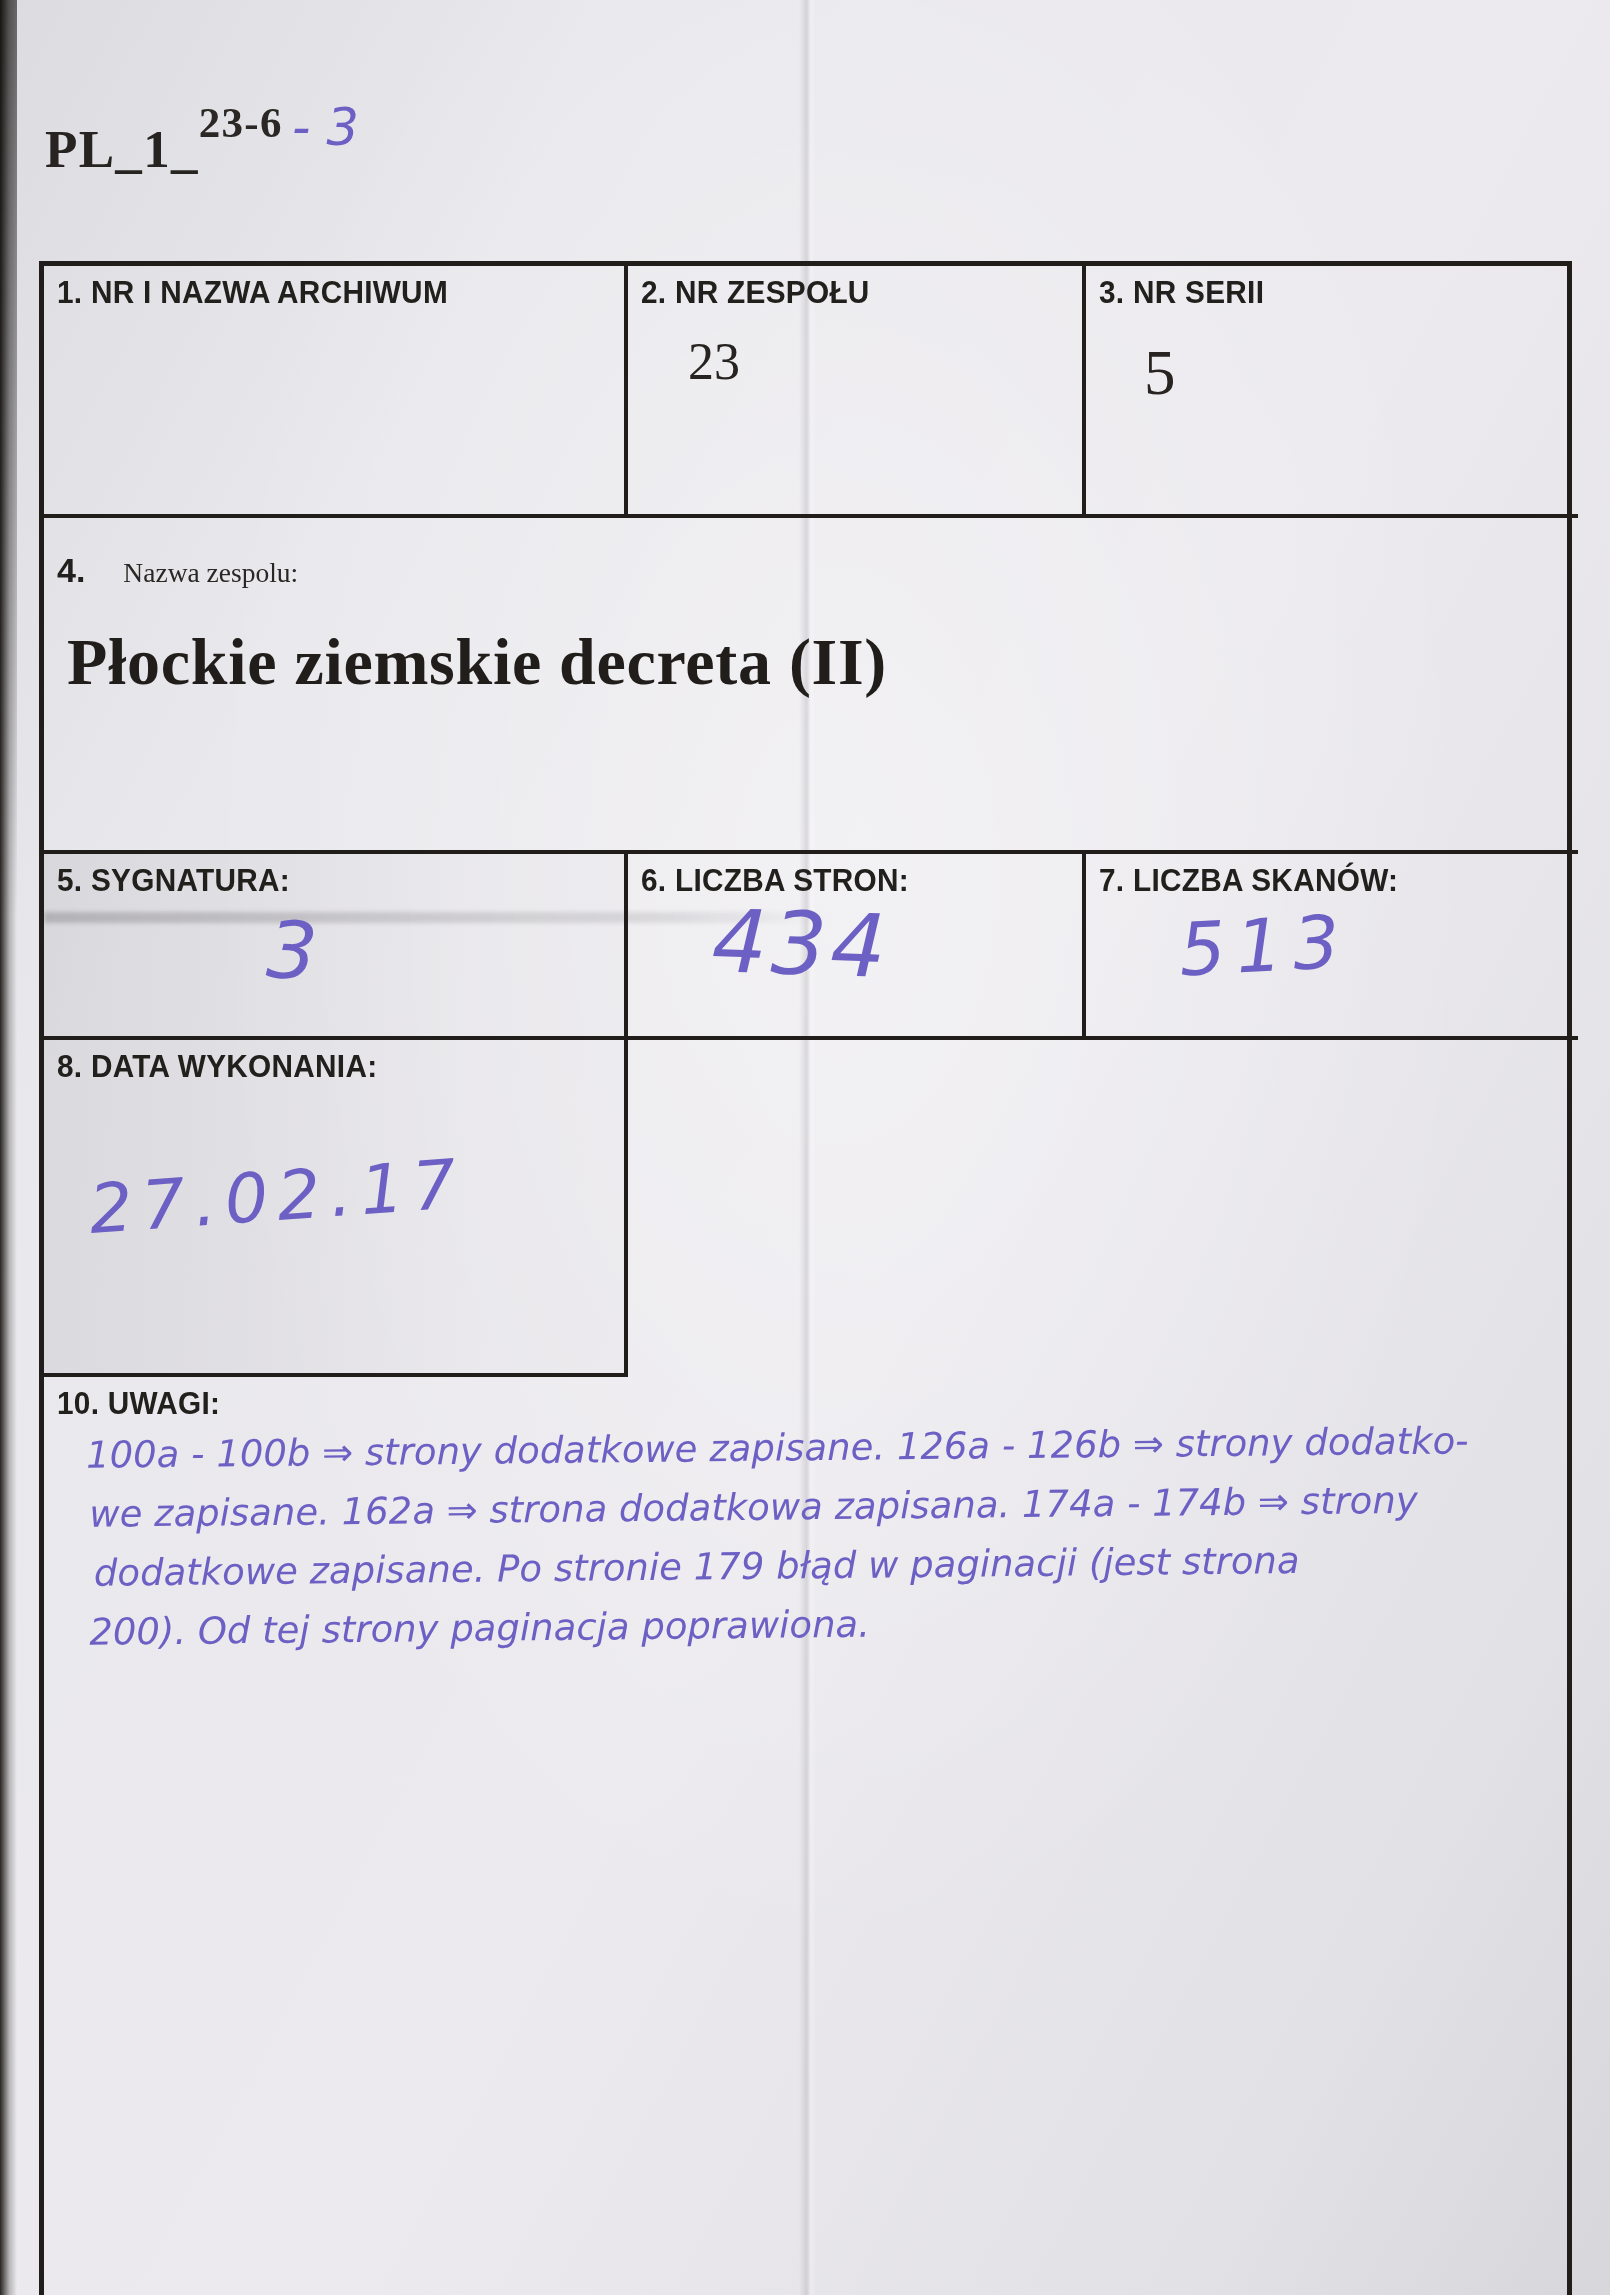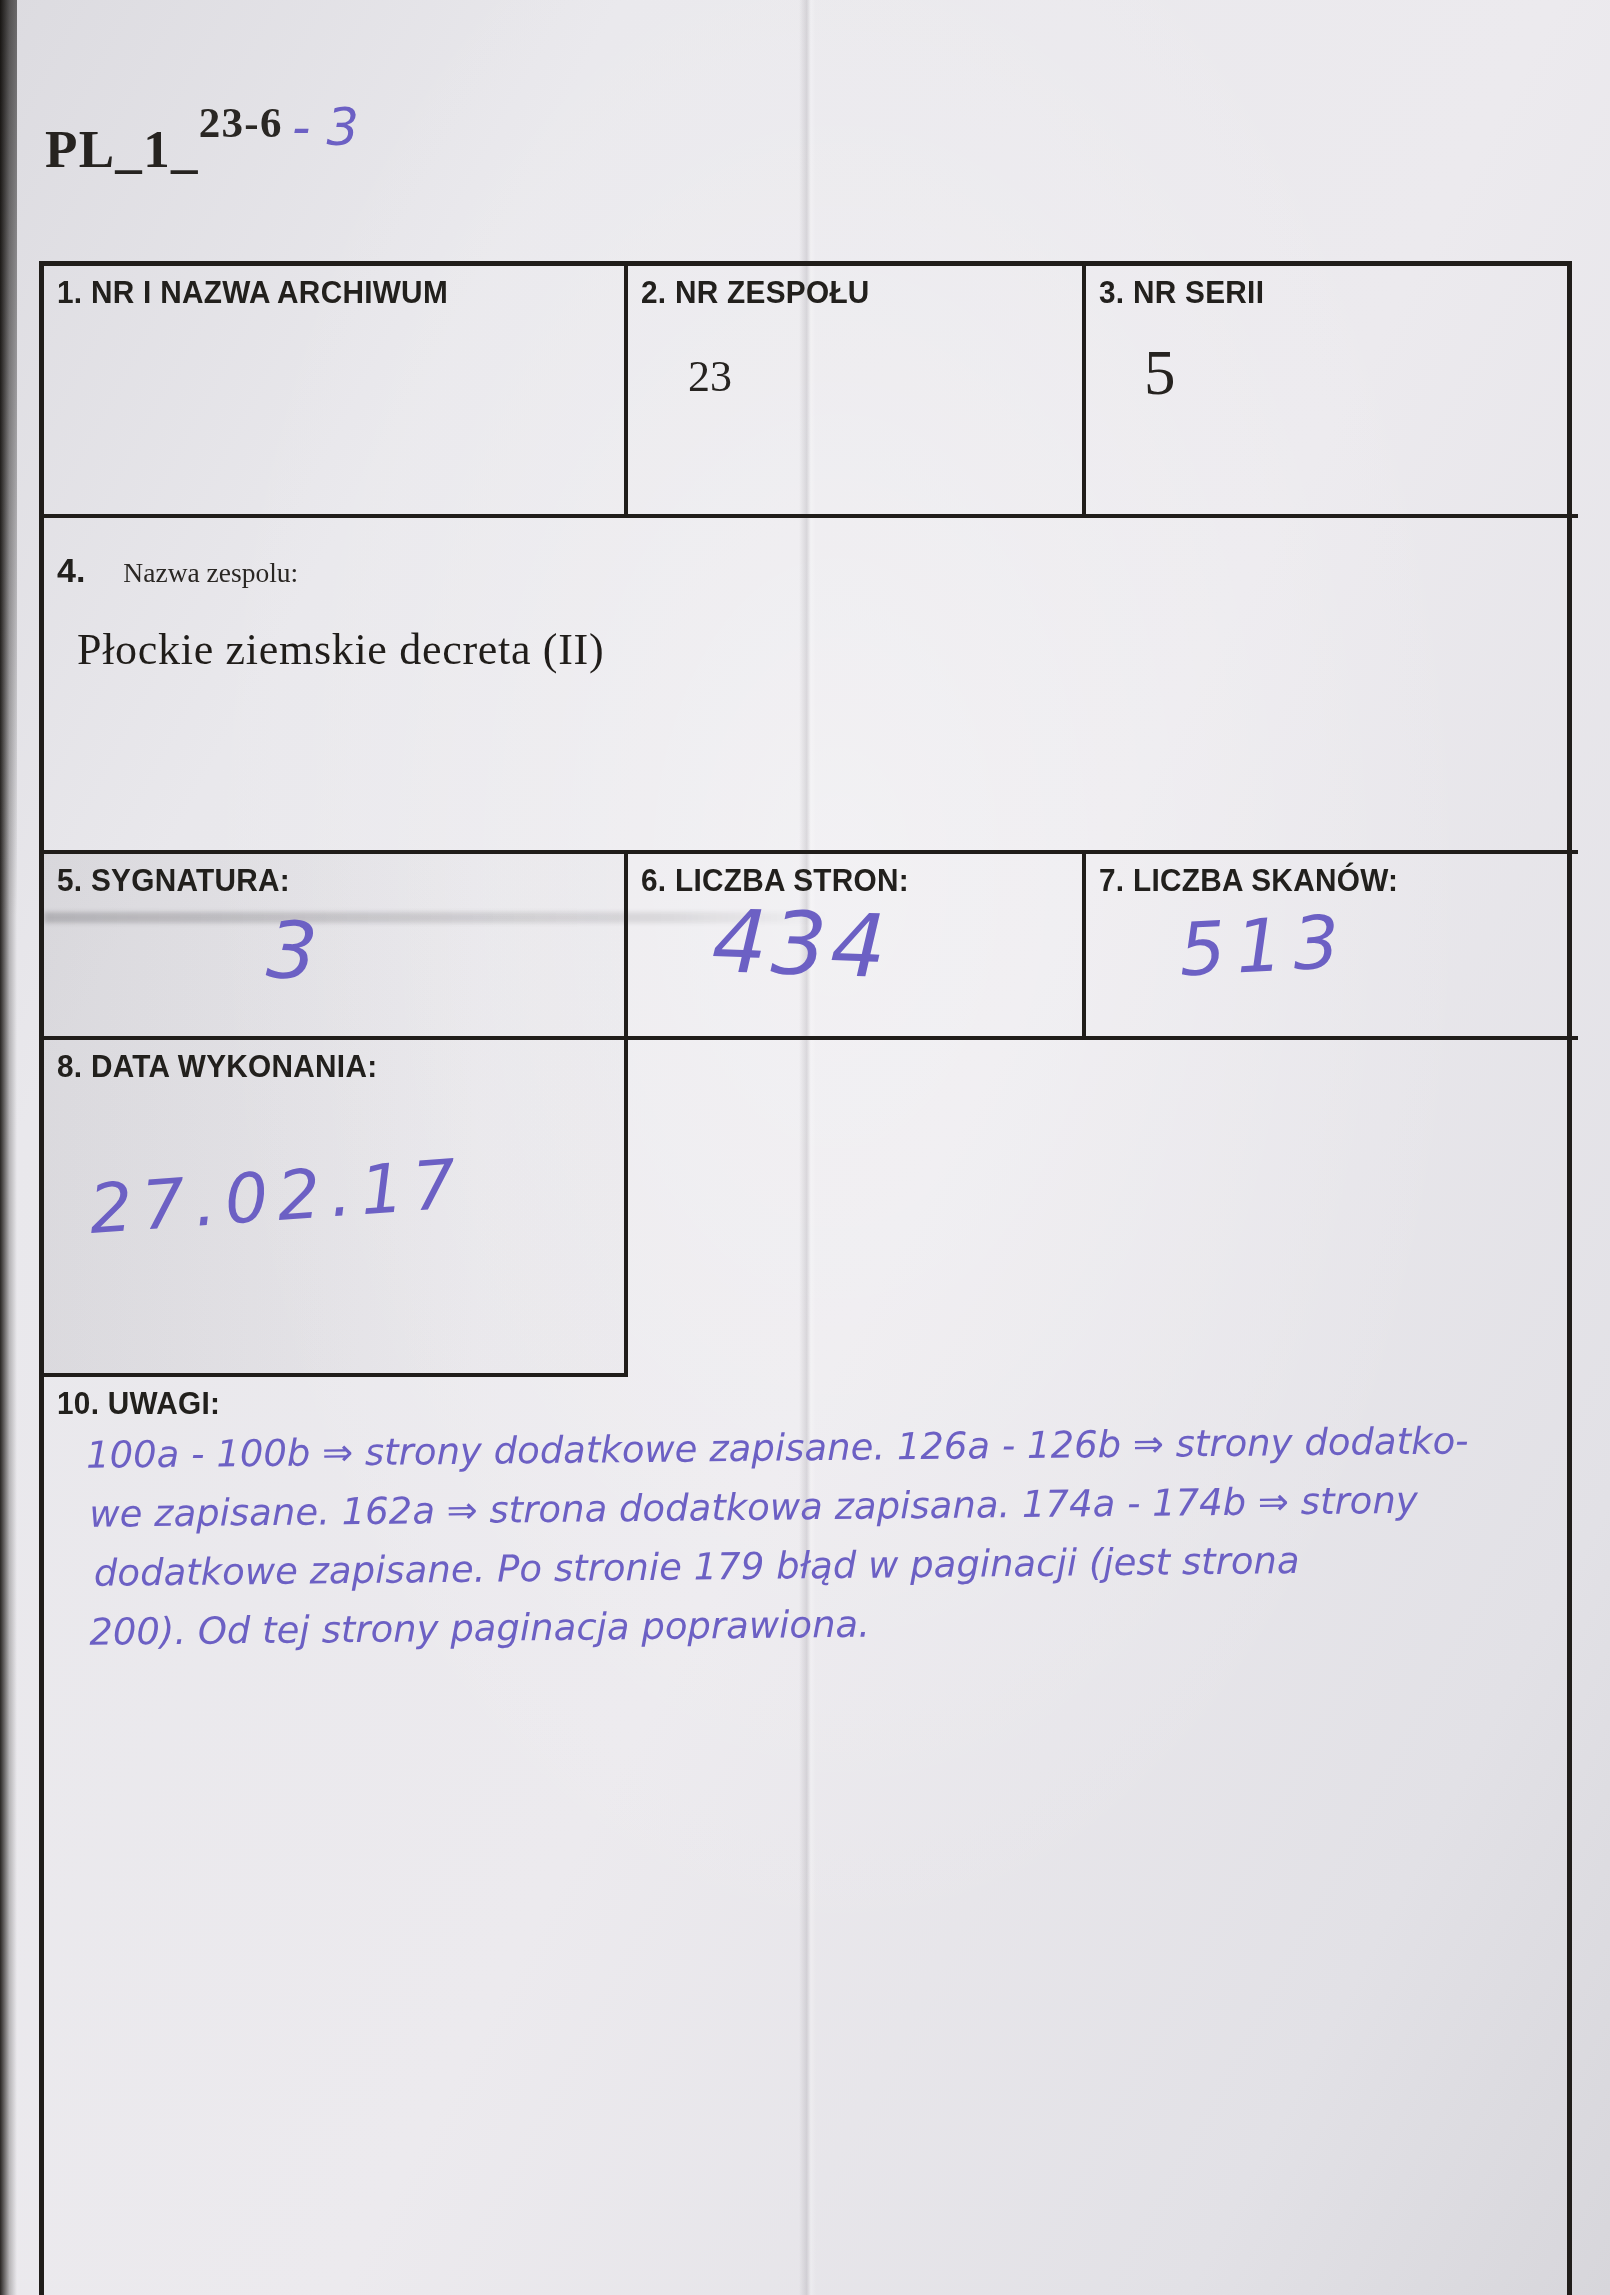--- a/index.html
+++ b/index.html
@@ -62,26 +62,26 @@
   .span3 { grid-column: 1 / 4; }
   .span2 { grid-column: 2 / 4; }
   .label {
     font-family: "Liberation Sans", sans-serif; font-weight: bold;
     font-size: 31px; color: #22201d; letter-spacing: 0.3px;
     display: inline-block; transform: scaleX(0.96); transform-origin: left;
     white-space: nowrap;
   }
   .serif-val { font-family: "Liberation Serif", serif; color: #262320; }
   .v-archiwum { position: absolute; left: 0; right: 0; top: 79px; text-align: center; font-size: 76px; letter-spacing: 2.6px; }
-  .v-zespol   { position: absolute; left: 60px; top: 85px; font-size: 44px; }
+  .v-zespol   { position: absolute; left: 60px; top: 66px; font-size: 52px; }
   .v-seria    { position: absolute; left: 58px; top: 71px; font-size: 63px; }
   .nazwa-head { display: flex; align-items: baseline; gap: 38px; margin-top: 23.6px; }
   .nazwa-num  { font-family: "Liberation Sans", sans-serif; font-weight: bold; font-size: 34px; color: #22201d; }
   .nazwa-lbl  { font-family: "Liberation Serif", serif; font-weight: normal; font-size: 27.5px; color: #2a2724; }
-  .v-nazwa    { font-family: "Liberation Serif", serif; font-weight: normal; font-size: 44px; color: #201d1a; margin-top: 34px; margin-left: 20px; letter-spacing: 0.7px; }
+  .v-nazwa    { font-family: "Liberation Serif", serif; font-weight: bold; font-size: 66px; color: #201d1a; margin-top: 34px; margin-left: 10px; letter-spacing: 0.7px; }
   .title-shadow {
     position: absolute; left: 0px; top: 394px; width: 784px; height: 10.5px;
     background: linear-gradient(to right, rgba(40,38,42,0.22), rgba(40,38,42,0.10) 80%, rgba(40,38,42,0));
     filter: blur(2px);
   }
   .hv { position: absolute; white-space: nowrap; }
   .v-sygnatura { left: 223px; top: 51px;  font-size: 79px; transform: rotate(3deg); }
   .v-strony    { left: 84px; top: 39px;  font-size: 87px; transform: rotate(2deg); letter-spacing: 3.9px; }
   .v-skany     { left: 93px; top: 49px;  font-size: 73px; transform: rotate(-3deg); letter-spacing: 10.5px; }
   .v-data      { left: 45px;  top: 117px; font-size: 68px; transform: rotate(-4deg); letter-spacing: 9.2px; }

